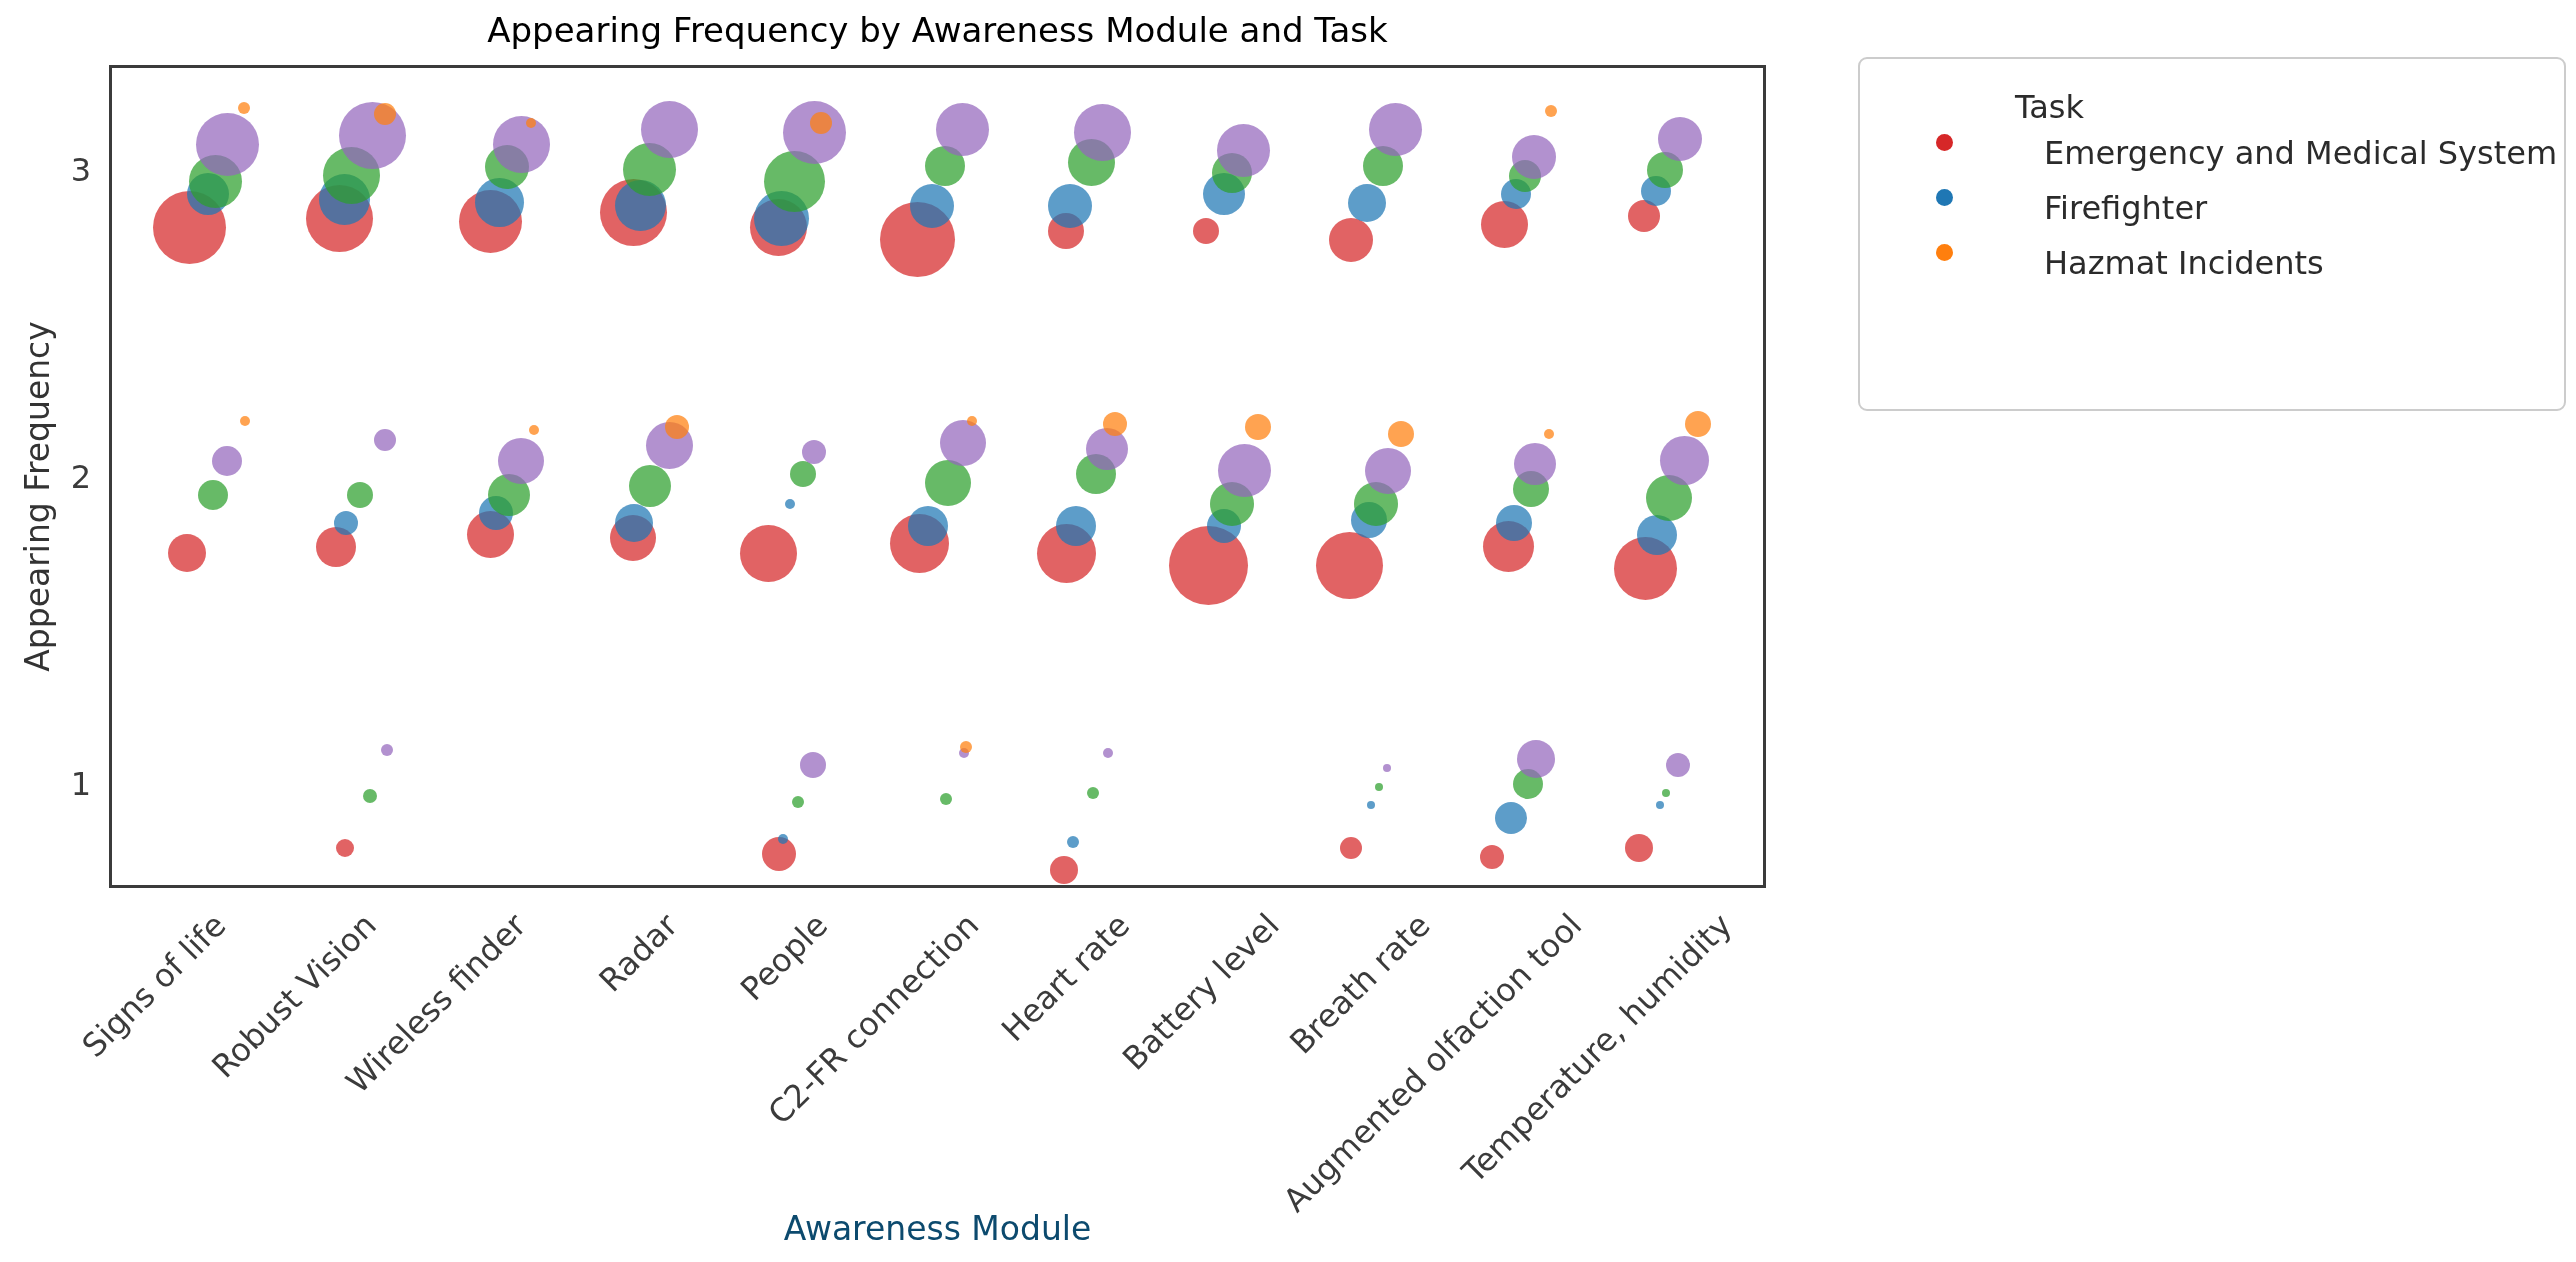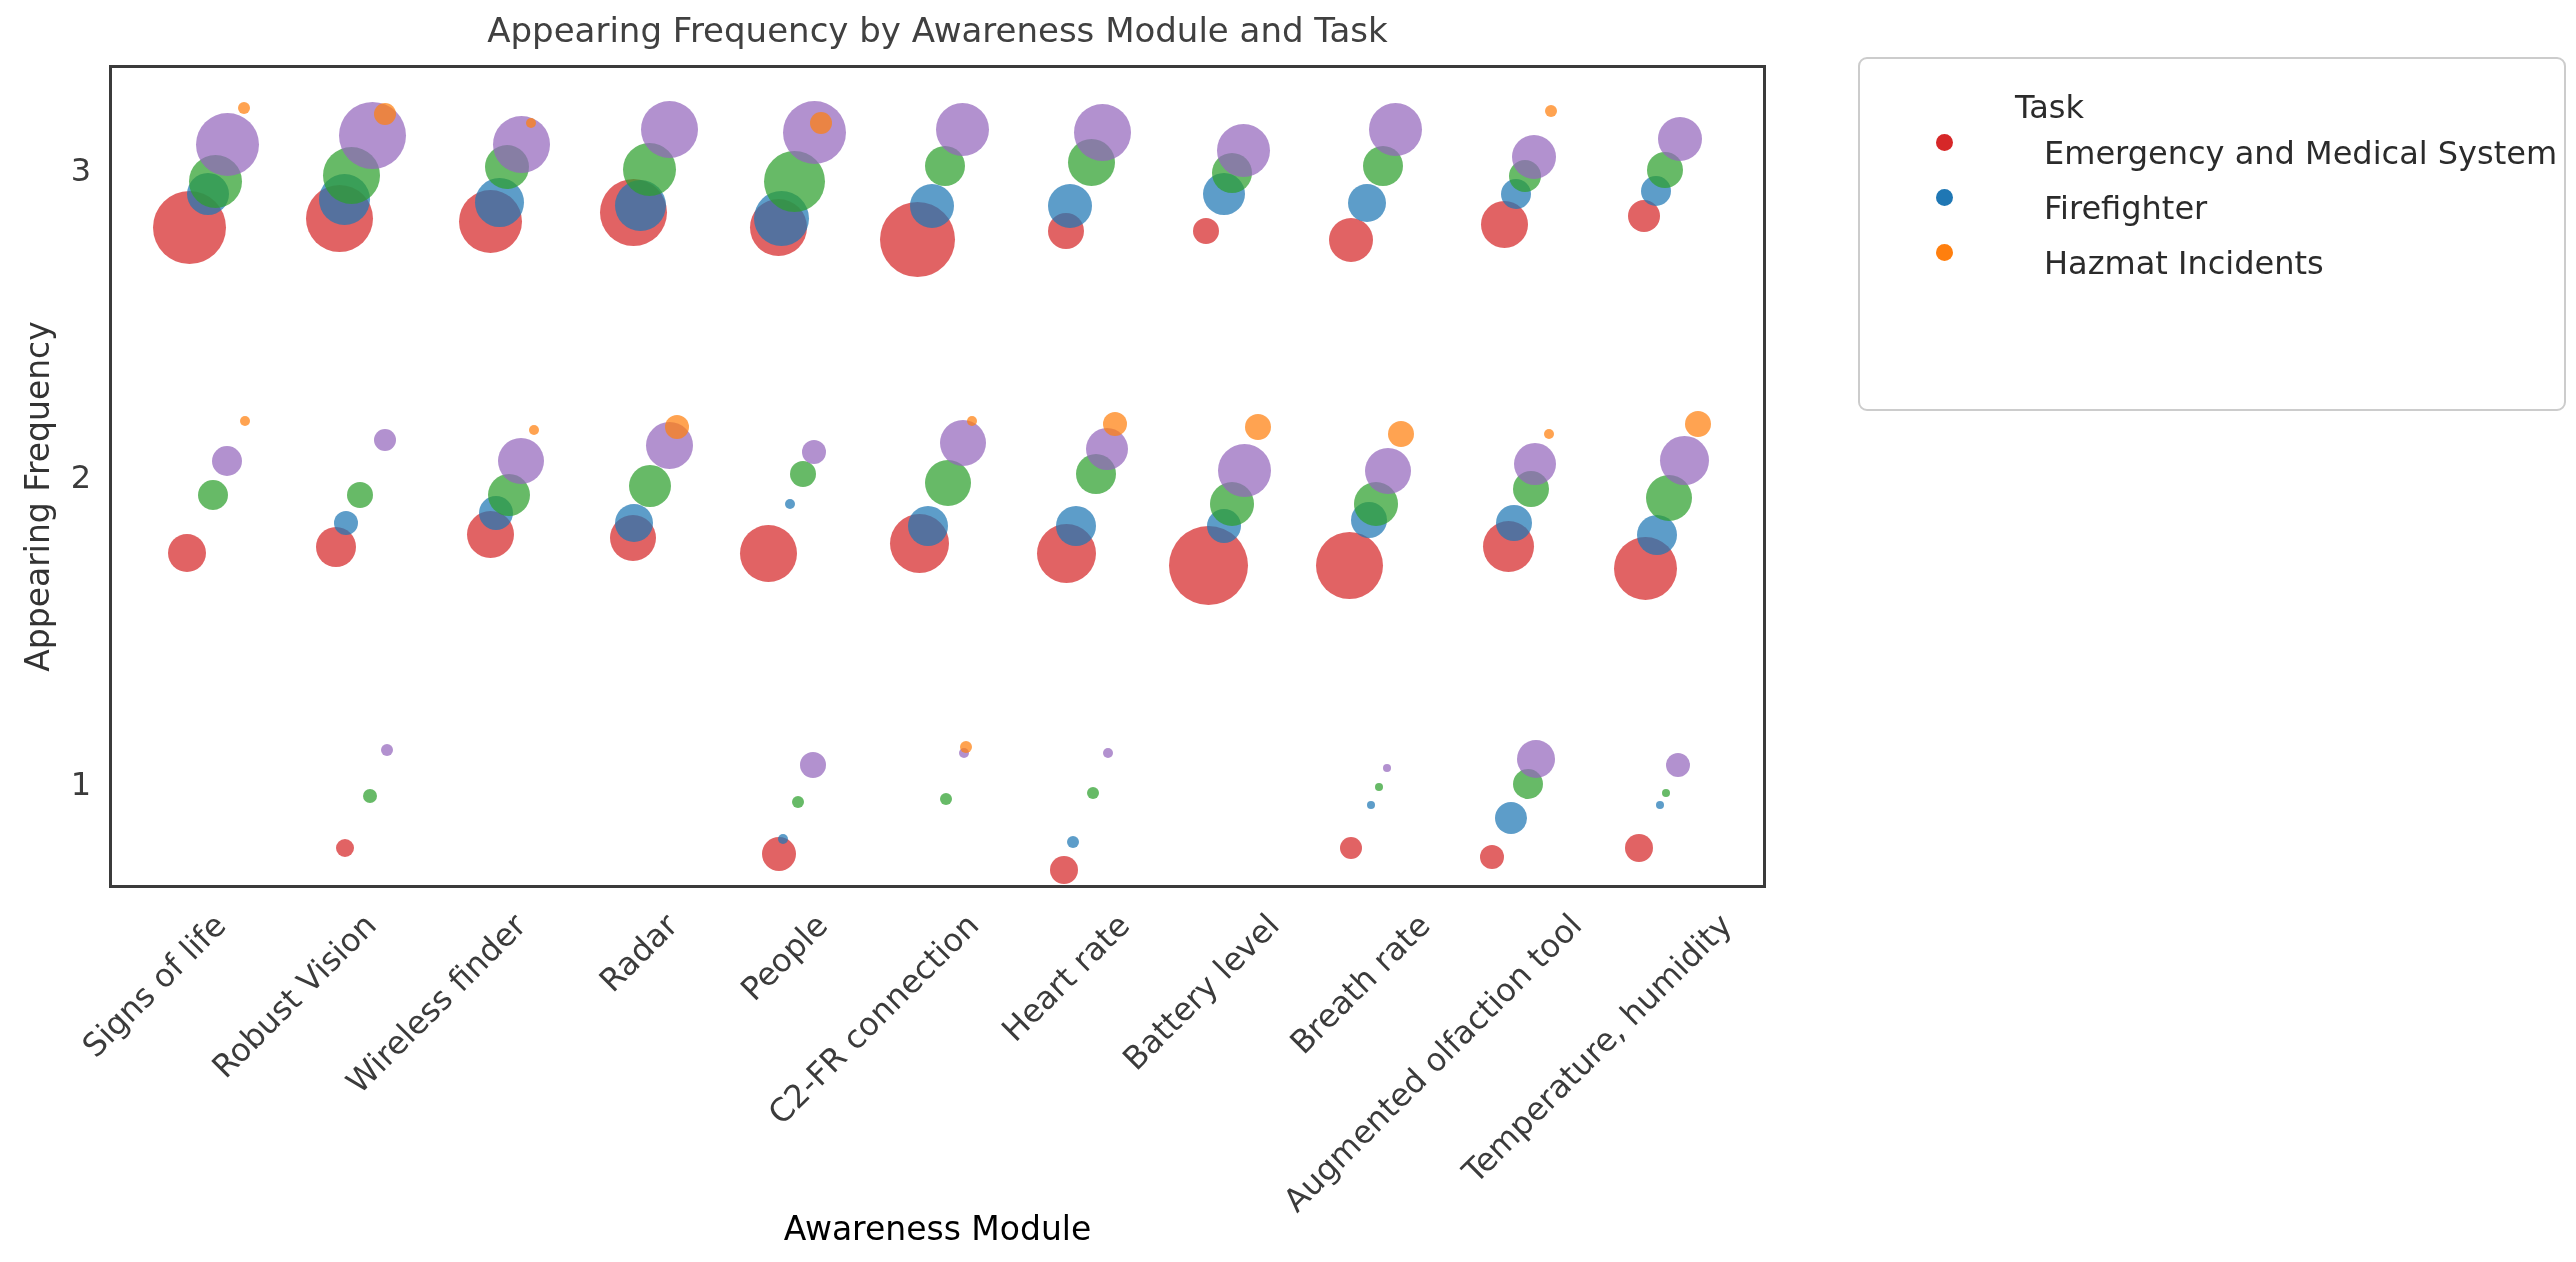--- a/index.html
+++ b/index.html
@@ -1,31 +1,31 @@
 <!DOCTYPE html>
 <html><head>
 <meta charset="utf-8">
 <style>
   html,body{margin:0;padding:0;background:#ffffff;width:2576px;height:1262px;overflow:hidden;
     font-family:"DejaVu Sans","Liberation Sans",sans-serif;color:#333;}
   .fig{position:relative;width:2576px;height:1262px;background:#fff;}
   .chart-title{position:absolute;left:109px;top:10px;width:1657px;text-align:center;
-    font-size:34px;color:#404040;}
+    font-size:34px;color:#000000;}
   .plot{position:absolute;left:109px;top:65px;width:1657px;height:823px;
     border:3px solid #3b3b3b;box-sizing:border-box;background:#fff;}
   .bubble{position:absolute;border-radius:50%;opacity:0.72;}
   .ytick{position:absolute;width:79px;text-align:right;font-size:32px;color:#3b3b3b;
     transform:translateY(-50%);}
   .xtick-anchor{position:absolute;width:0;height:0;}
   .xtick{position:absolute;right:0;top:0;white-space:nowrap;font-size:32px;color:#3b3b3b;
     transform:rotate(-45deg);transform-origin:top right;}
   .ylabel{position:absolute;left:-210px;top:477px;width:495px;text-align:center;font-size:33px;
     color:#333;transform:rotate(-90deg);transform-origin:center;}
   .xlabel{position:absolute;left:109px;top:1209px;width:1657px;text-align:center;
-    font-size:33px;color:#000000;}
+    font-size:33px;color:#0c4a6e;}
   .legend{position:absolute;left:1858px;top:57px;width:708px;height:354px;box-sizing:border-box;
     background:#fff;border:2px solid #cccccc;border-radius:9px;padding:26px 0 0 46px;}
   .legend-title{font-size:32px;color:#2b2b2b;margin-left:109px;height:49px;line-height:44px;}
   .legend-row{display:flex;align-items:flex-start;height:55px;}
   .legend-swatch{width:17px;height:17px;border-radius:50%;margin-left:30px;flex:0 0 auto;}
   .legend-label{font-size:32px;color:#2b2b2b;margin-left:91px;white-space:nowrap;}
 </style>
 </head>
 <body>
 

